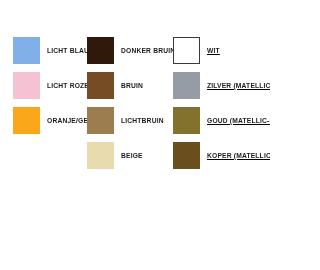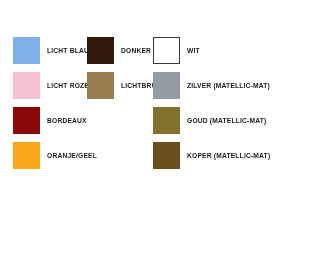--- a/index.html
+++ b/index.html
@@ -21,21 +21,21 @@
     height: 270px;
     background: #ffffff;
   }
 
   .column {
     position: absolute;
     top: 37px;
   }
   .column.col-0 { left: 13px; }
   .column.col-1 { left: 87px; }
-  .column.col-2 { left: 153px; }
+  .column.col-2 { left: 173px; text-decoration: underline; }
 
   .swatch-row {
     display: flex;
     align-items: center;
     height: 27px;
     margin-bottom: 8px;
   }
 
   .swatch {
     width: 27px;
@@ -67,36 +67,40 @@
     <div class="column col-0">
       <div class="swatch-row">
         <div class="swatch" style="background: rgb(129, 176, 232);"></div>
         <span class="swatch-label" style="color: rgb(26, 26, 26);">LICHT BLAUW</span>
       </div>
       <div class="swatch-row">
         <div class="swatch" style="background: rgb(244, 194, 210);"></div>
         <span class="swatch-label" style="color: rgb(26, 26, 26);">LICHT ROZE</span>
       </div>
       <div class="swatch-row">
-        <div class="swatch" style="background: rgb(139, 8, 8);"></div>
-        <span class="swatch-label" style="color: rgb(26, 26, 26);">BORDEAUX</span>
-      </div>
-      <div class="swatch-row">
         <div class="swatch" style="background: rgb(251, 167, 27);"></div>
         <span class="swatch-label" style="color: rgb(26, 26, 26);">ORANJE/GEEL</span>
       </div>
     </div>
     <div class="column col-1">
       <div class="swatch-row">
         <div class="swatch" style="background: rgb(48, 24, 10);"></div>
         <span class="swatch-label" style="color: rgb(26, 26, 26);">DONKER BRUIN</span>
       </div>
       <div class="swatch-row">
+        <div class="swatch" style="background: rgb(117, 76, 36);"></div>
+        <span class="swatch-label" style="color: rgb(26, 26, 26);">BRUIN</span>
+      </div>
+      <div class="swatch-row">
         <div class="swatch" style="background: rgb(155, 125, 79);"></div>
         <span class="swatch-label" style="color: rgb(26, 26, 26);">LICHTBRUIN</span>
+      </div>
+      <div class="swatch-row">
+        <div class="swatch" style="background: rgb(232, 219, 174);"></div>
+        <span class="swatch-label" style="color: rgb(26, 26, 26);">BEIGE</span>
       </div>
     </div>
     <div class="column col-2">
       <div class="swatch-row">
         <div class="swatch bordered" style="background: rgb(255, 255, 255); border-color: rgb(58, 58, 58);"></div>
         <span class="swatch-label" style="color: rgb(26, 26, 26);">WIT</span>
       </div>
       <div class="swatch-row">
         <div class="swatch" style="background: rgb(149, 156, 165);"></div>
         <span class="swatch-label" style="color: rgb(26, 26, 26);">ZILVER (MATELLIC-MAT)</span>

